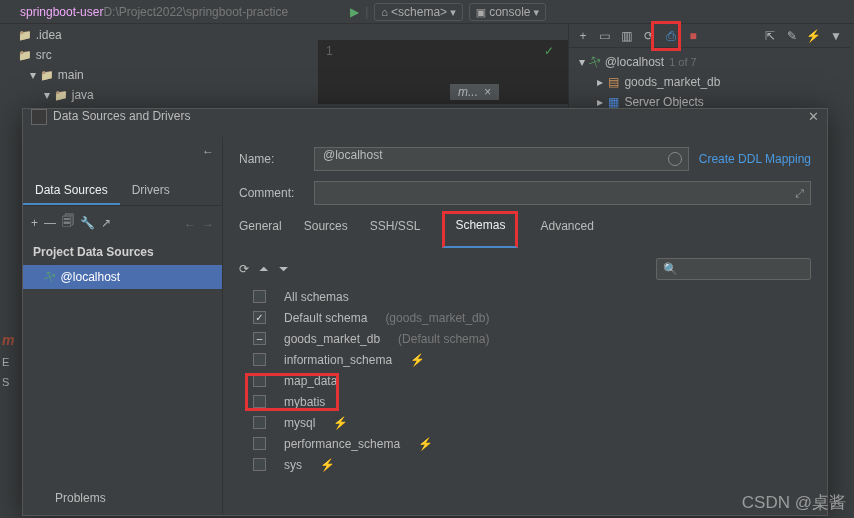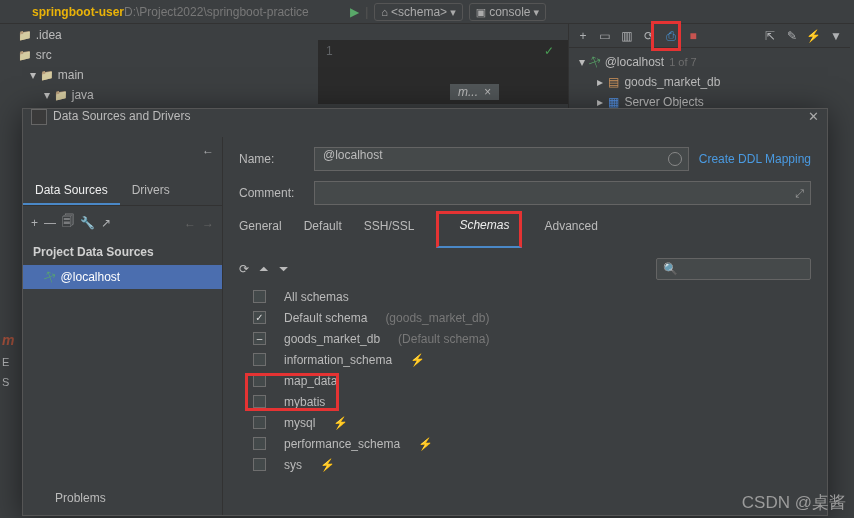--- a/index.html
+++ b/index.html
@@ -1,18 +1,18 @@
 <!DOCTYPE html>
 <html><head>
   <meta charset="utf-8">
   <style>
     * { margin: 0; padding: 0; box-sizing: border-box; font-family: "Segoe UI", Arial, sans-serif; font-size: 12px; }
     body { background: #3c3f41; color: #bbbbbb; width: 854px; height: 518px; overflow: hidden; position: relative; }
     .top-bar { height: 24px; display: flex; align-items: center; padding: 0 4px; background: #3c3f41; border-bottom: 1px solid #323232; }
-    .proj-name { color: #eab308; font-weight: bold; margin-left: 28px; }
+    .proj-name { color: #f0abfc; font-weight: normal; margin-left: 16px; }
     .proj-path { color: #787878; }
     .icon-btn { width: 20px; height: 20px; display: flex; align-items: center; justify-content: center; color: #afb1b3; }
     .tree-row { display: flex; align-items: flex-start; height: 20px; padding-left: 4px; gap: 4px; color: #bbbbbb; }
     .folder-icon::before { content: "📁"; font-size: 11px; filter: grayscale(0.6) brightness(0.9); }
     .run-bar { position: absolute; top: 3px; left: 350px; display:flex; gap:6px; align-items:center; color:#afb1b3; }
     .schema-pill { border:1px solid #555; border-radius:3px; padding:1px 6px; font-size:11px; color:#aaa; }
     .db-panel { position: absolute; right: 4px; top: 24px; width: 282px; background: #3c3f41; border-left:1px solid #323232; }
     .db-toolbar { height: 24px; display:flex; align-items:center; gap:2px; padding:0 4px; border-bottom:1px solid #323232; }
     .red-box { border: 3px solid #e53333; position: absolute; pointer-events:none; }
     .db-tree-row { display:flex; align-items:center; height:20px; gap:5px; color:#bbbbbb; }
@@ -38,21 +38,21 @@
     .dlg-right { flex:1; padding:10px 16px; position:relative; }
     .form-row { display:flex; align-items:center; margin-bottom:10px; gap:10px; }
     .form-label { width:65px; color:#bbbbbb; }
     .form-input { flex:1; height:24px; background:#45494a; border:1px solid #646464; color:#bbbbbb; padding:0 8px; position:relative; }
     .input-badge { position:absolute; right:6px; top:4px; width:14px; height:14px; border:1.5px solid #888; border-radius:50%; }
     .expand-badge { position:absolute; right:6px; top:5px; color:#999; font-size:11px; }
     .link { color:#4a9ae1; cursor:pointer; }
     .r-tabs { display:flex; gap:22px; margin:6px 0 4px 0; }
     .r-tab { padding:4px 0; color:#bbbbbb; cursor:pointer; }
     .r-tab.active { color:#eee; border-bottom:2px solid #4a88c7; }
-    .r-tab-hl { border:3px solid #e53333; padding:4px 10px 14px 20px; margin-top:-4px;font-style:italic; }
+    .r-tab-hl { border:3px solid #e53333; padding:4px 10px 14px 10px; margin-top:-4px; }
     .schema-tools { display:flex; gap:10px; align-items:center; padding:6px 0; }
     .schema-tools .search { margin-left:auto; width:155px; height:22px; background:#45494a; border:1px solid #646464; border-radius:2px; display:flex; align-items:center; padding:0 6px; color:#888; }
     .schemas-list { padding-left:14px; }
     .chk-row { display:flex; align-items:center; height:21px; gap:18px; color:#bbbbbb; }
     .chk { width:13px; height:13px; border:1px solid #6e6e6e; background:#43494a; display:inline-flex; align-items:center; justify-content:center; font-size:10px; color:#ddd; }
     .chk.minus::after { content:"–"; }
     .chk.check::after { content:"✓"; }
     .muted { color:#787878; }
     .bolt { color:#f0a53a; }
     .spl-left { position:absolute; left:0; top:330px; display:flex; flex-direction:column; gap:8px; padding:2px; color:#afb1b3; }
@@ -180,21 +180,21 @@
         <div class="link">Create DDL Mapping</div>
       </div>
       <div class="form-row">
         <div class="form-label">Comment:</div>
         <div class="form-input">
             <span class="expand-badge">⤢</span>
           </div>
       </div>
       <div class="r-tabs">
         <div class="r-tab">General</div>
-        <div class="r-tab">Default</div>
+        <div class="r-tab">Sources</div>
         <div class="r-tab">SSH/SSL</div>
         <div class="r-tab active r-tab-hl">Schemas</div>
         <div class="r-tab">Advanced</div>
       </div>
       <div class="schema-tools">
         <span>⟳</span>
         <span>⏶</span>
         <span>⏷</span>
         <div class="search">
             <span>🔍</span>

